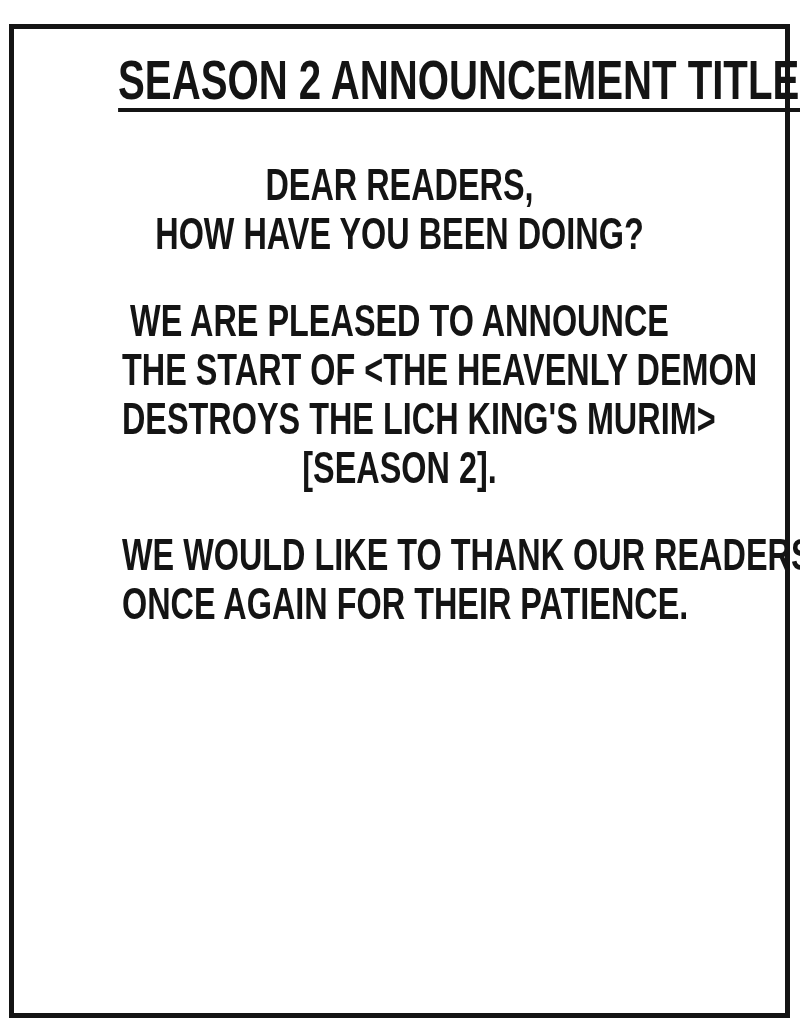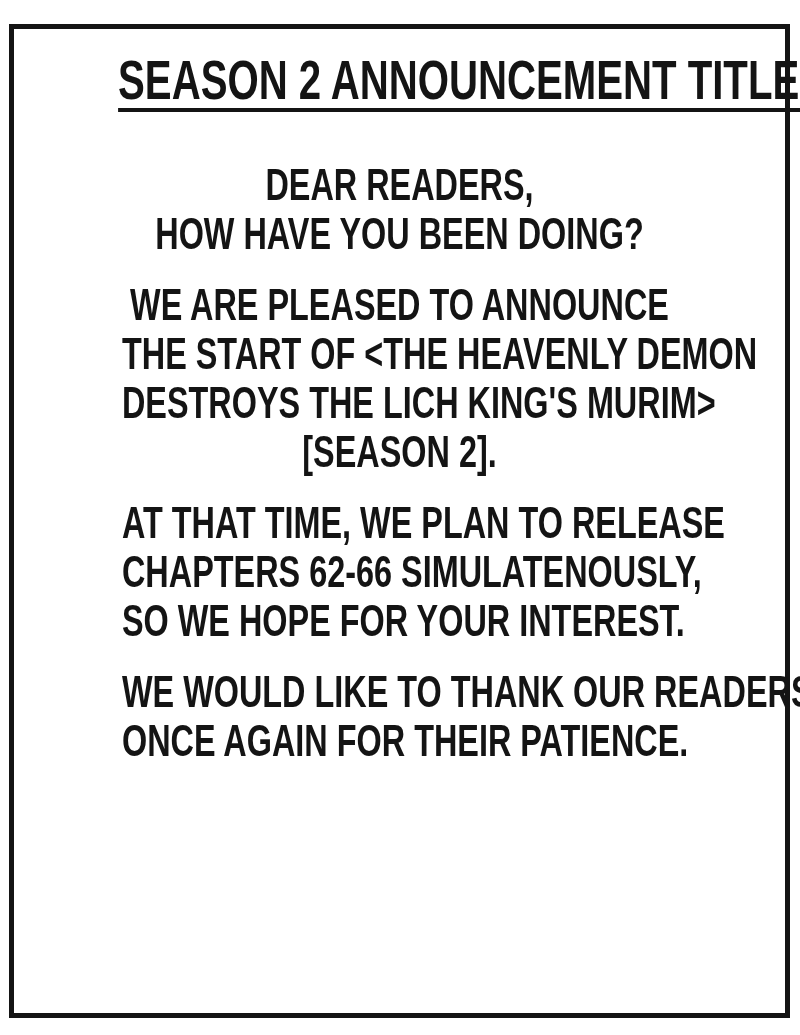--- a/index.html
+++ b/index.html
@@ -37,21 +37,21 @@
     transform-origin: 50% 50%;
     letter-spacing: 0px;
   }
   .title-line .underlined {
     text-decoration-line: underline;
     text-decoration-thickness: 4px;
     text-underline-offset: 9px;
     text-decoration-color: #141414;
   }
   .body-text .para {
-    margin-top: 22px;
+    margin-top: 38px;
   }
   .body-text .para:first-child {
     margin-top: 50px;
   }
   .body-text .line {
     font-size: 45px;
     line-height: 49px;
     font-weight: 700;
     white-space: nowrap;
     transform: scaleX(0.72);
@@ -71,23 +71,18 @@
           <div class="line">DEAR READERS,</div>
           <div class="line">HOW HAVE YOU BEEN DOING?</div>
         </div>
         <div class="para">
           <div class="line">WE ARE PLEASED TO ANNOUNCE</div>
           <div class="line">THE START OF &lt;THE HEAVENLY DEMON</div>
           <div class="line">DESTROYS THE LICH KING'S MURIM&gt;</div>
           <div class="line">[SEASON 2].</div>
         </div>
         <div class="para">
-          <div class="line">AT THAT TIME, WE PLAN TO RELEASE</div>
-          <div class="line">CHAPTERS 62-66 SIMULATENOUSLY,</div>
-          <div class="line">SO WE HOPE FOR YOUR INTEREST.</div>
-        </div>
-        <div class="para">
           <div class="line">WE WOULD LIKE TO THANK OUR READERS</div>
           <div class="line">ONCE AGAIN FOR THEIR PATIENCE.</div>
         </div>
       </div>
   </div>
 </div>
 
 </body></html>

